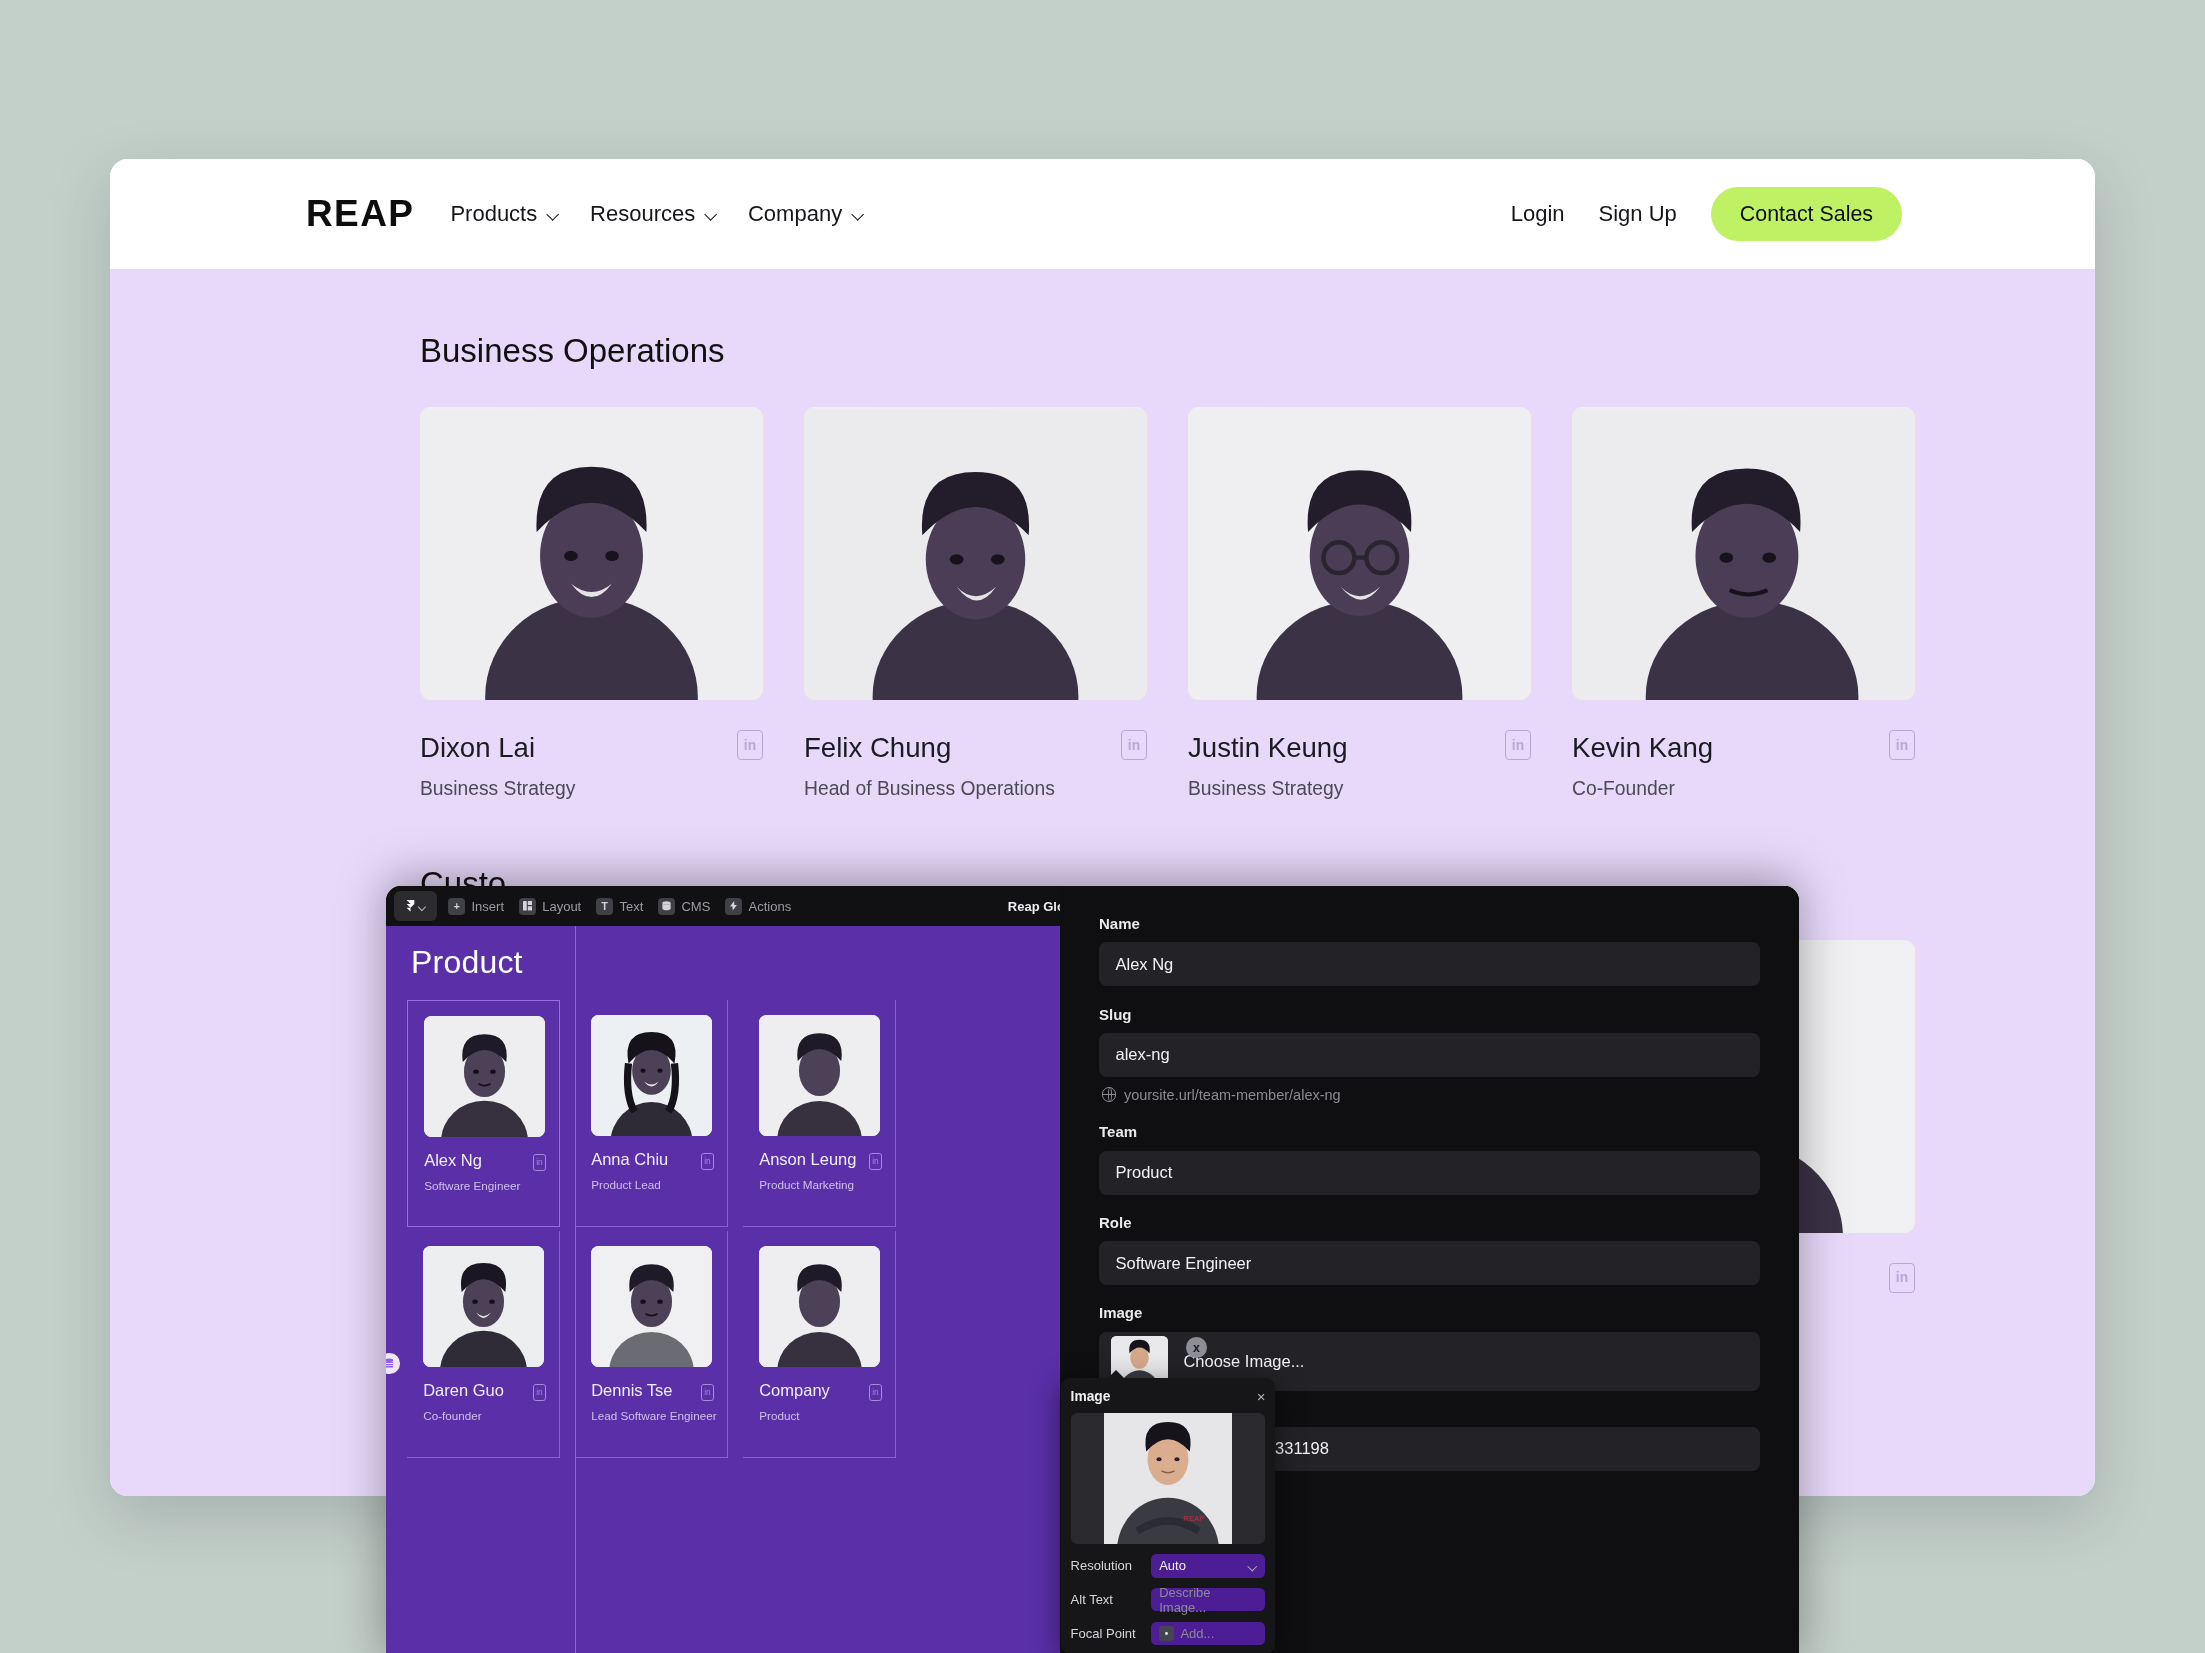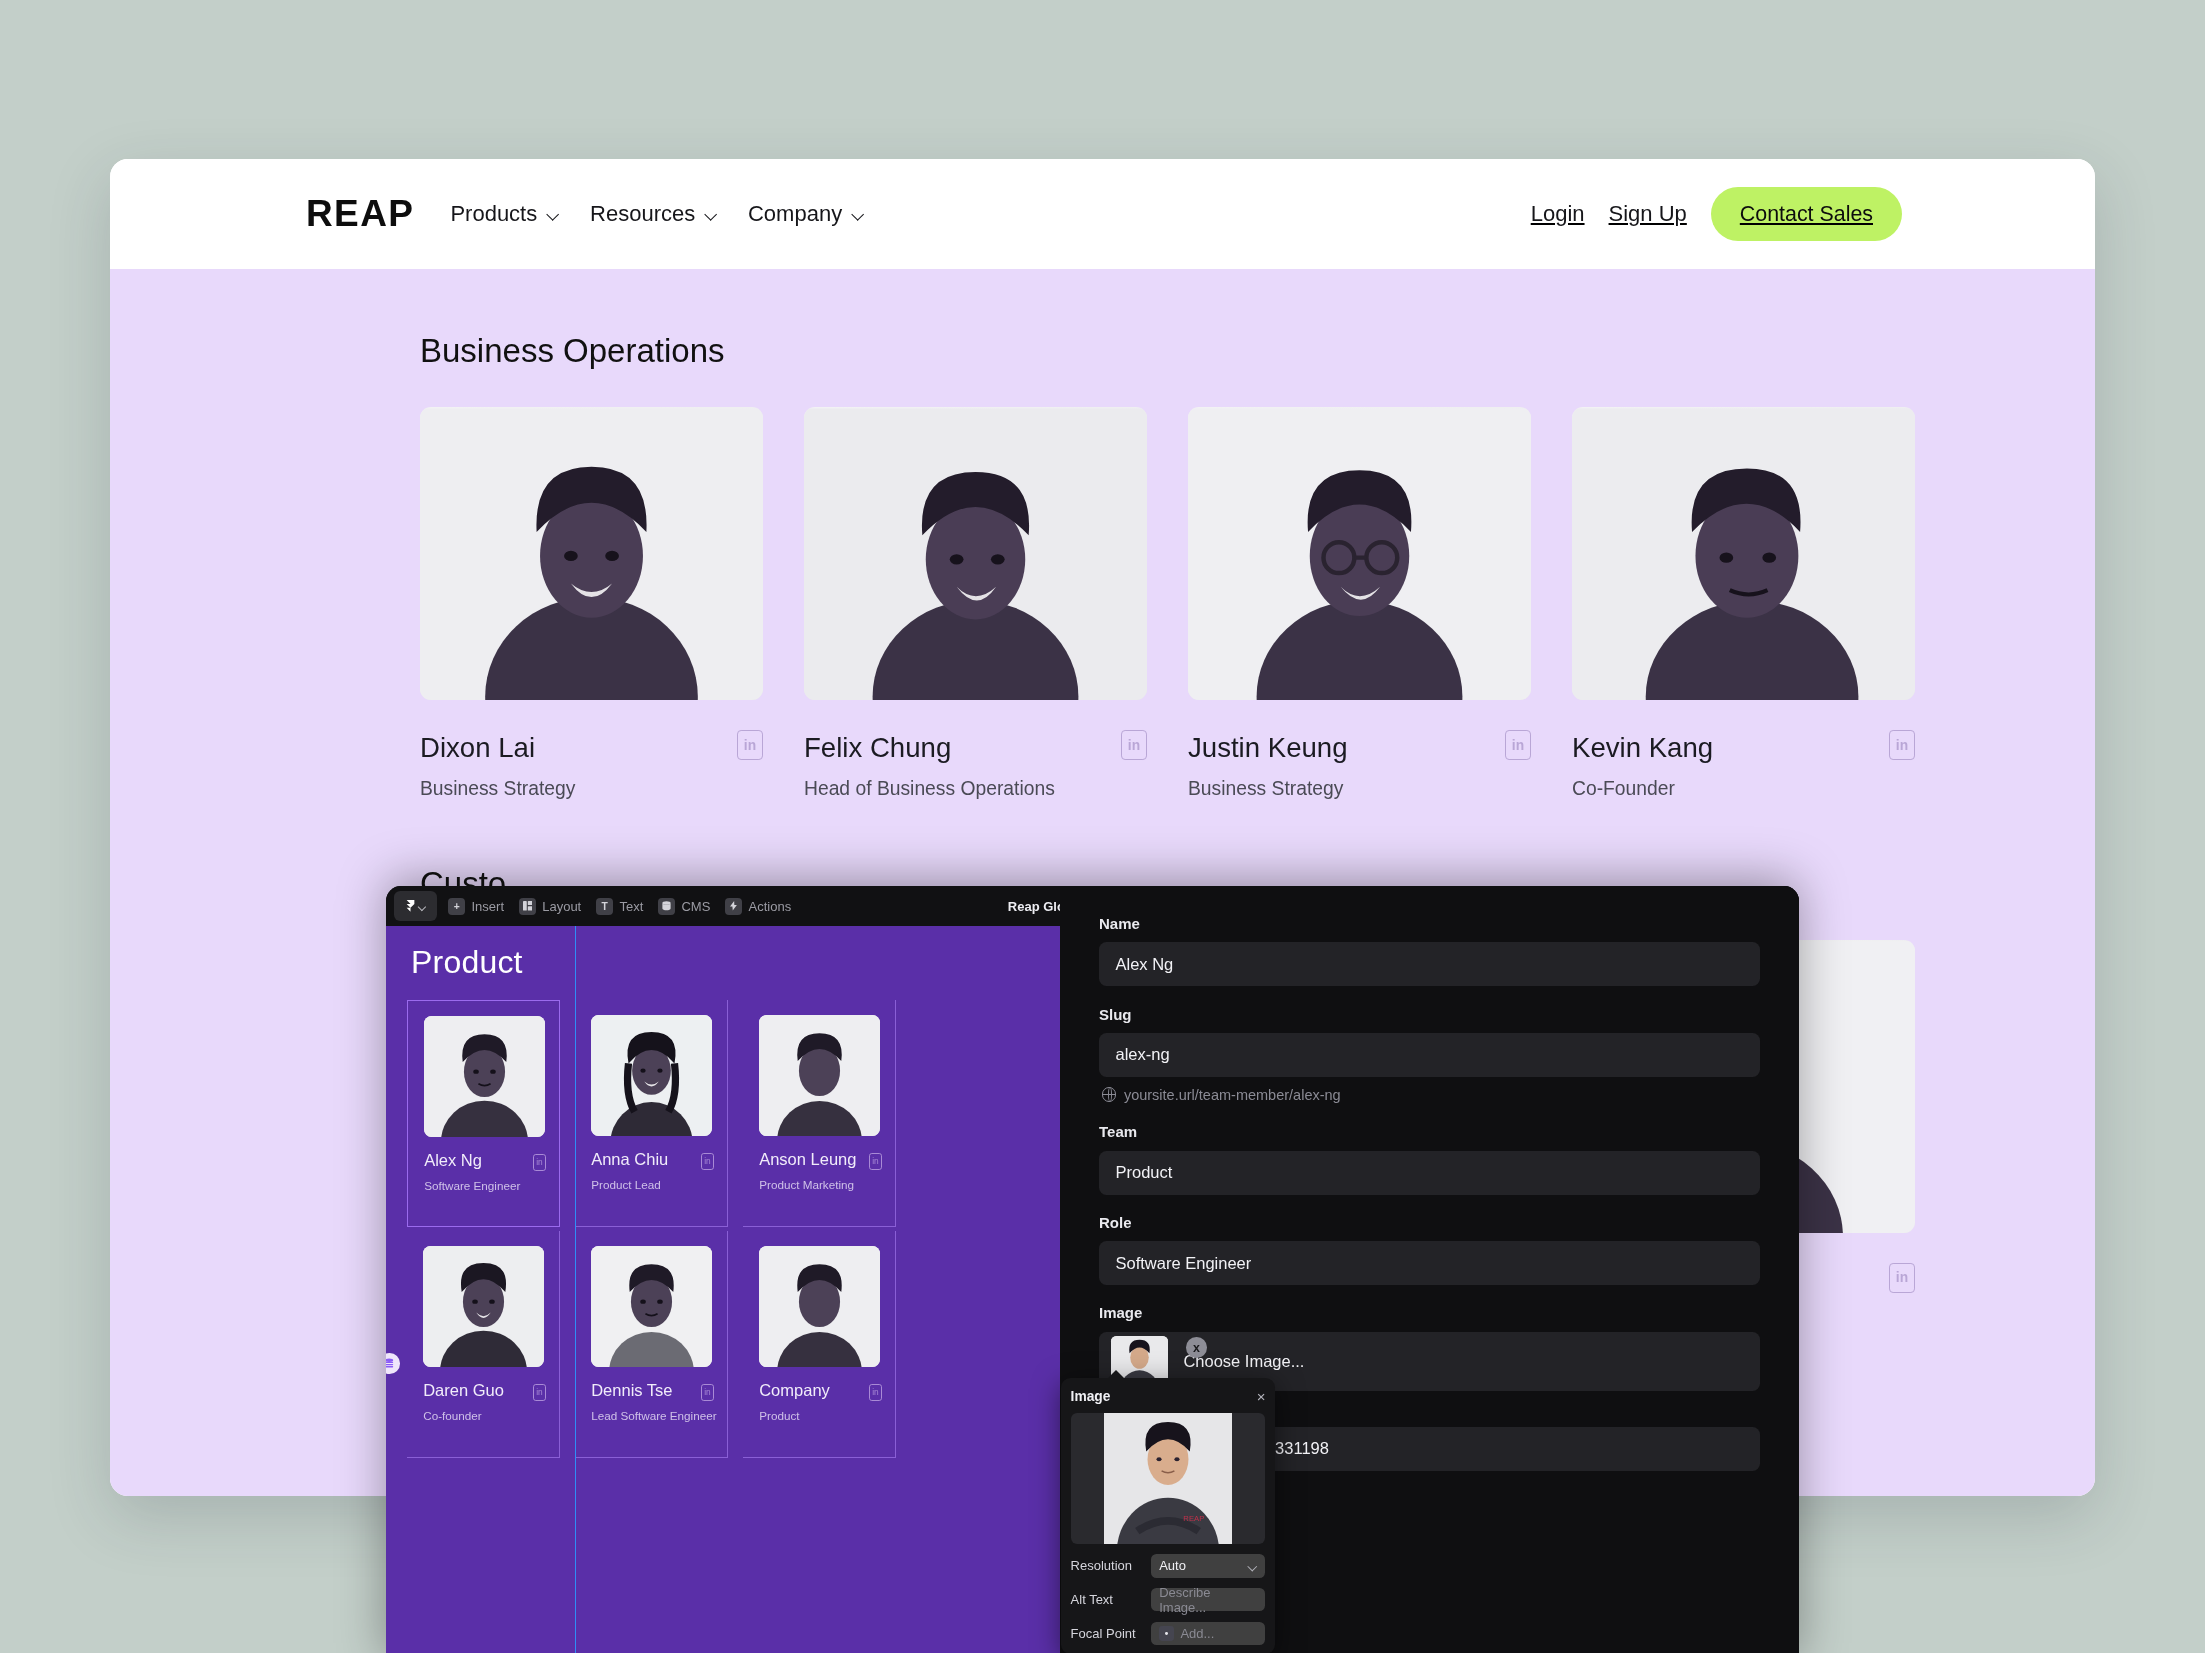--- a/index.html
+++ b/index.html
@@ -41,21 +41,21 @@
     display:flex; align-items:center; gap:9px;
     font-size:22px; color:#16161a;
   }
   .chev { width:13.8px; height:8.3px; display:inline-block; position:relative; }
   .chev::before{
     content:""; position:absolute; left:1.4px; top:0;
     width:8.3px;height:8.3px;border-right:1.7px solid #16161a;border-bottom:1.7px solid #16161a;
     transform:rotate(45deg);
   }
   .nav-right {
-    margin-left:auto; display:flex; align-items:center; gap:24px;text-decoration:underline;
+    margin-left:auto; display:flex; align-items:center; gap:34px;
   }
   .nav-right .nav-plain { font-size:22px; color:#16161a; }
   .cta {
     background:#bef264;
     color:#0d0d0d;
     font-size:21.4px;
     padding:14.5px 29px;
     border-radius:688px;
     border:none;
     font-family:"Liberation Sans", sans-serif;
@@ -266,21 +266,21 @@
   .pop-preview{
     width:194px;height:131px;border-radius:6.2px;background:#2a2a2e;
     overflow:hidden; position:relative;
   }
   .pop-preview svg{ position:absolute;left:50%;transform:translateX(-50%);top:0;width:128px;height:131px;}
   .pop-row{
     display:flex;align-items:center; margin-top:10.3px; gap:8.3px;
   }
   .pop-row .lab{ width:72px; font-size:13px;color:#d5d5dc; }
   .pop-ctl{
-    flex:1; height:23.4px; background:#404040; border-radius:5.5px;
+    flex:1; height:23.4px; background:#4c1d95; border-radius:5.5px;
     display:flex;align-items:center;padding:0 8.3px;
     font-size:13px;color:#f0f0f4; gap:6.2px;
   }
   .pop-ctl.ph-txt{ color:#8a8a93; }
   .pop-chev{ margin-left:auto; width:9px;height:5.5px;position:relative;}
   .pop-chev::before{content:"";position:absolute;left:0.7px;top:0;width:5.5px;height:5.5px;
     border-right:1.4px solid #b3b3bb;border-bottom:1.4px solid #b3b3bb;transform:rotate(45deg);}
   .focal{
     width:15px;height:15px;border-radius:3.4px;background:#454550;position:relative;flex:none;
   }

